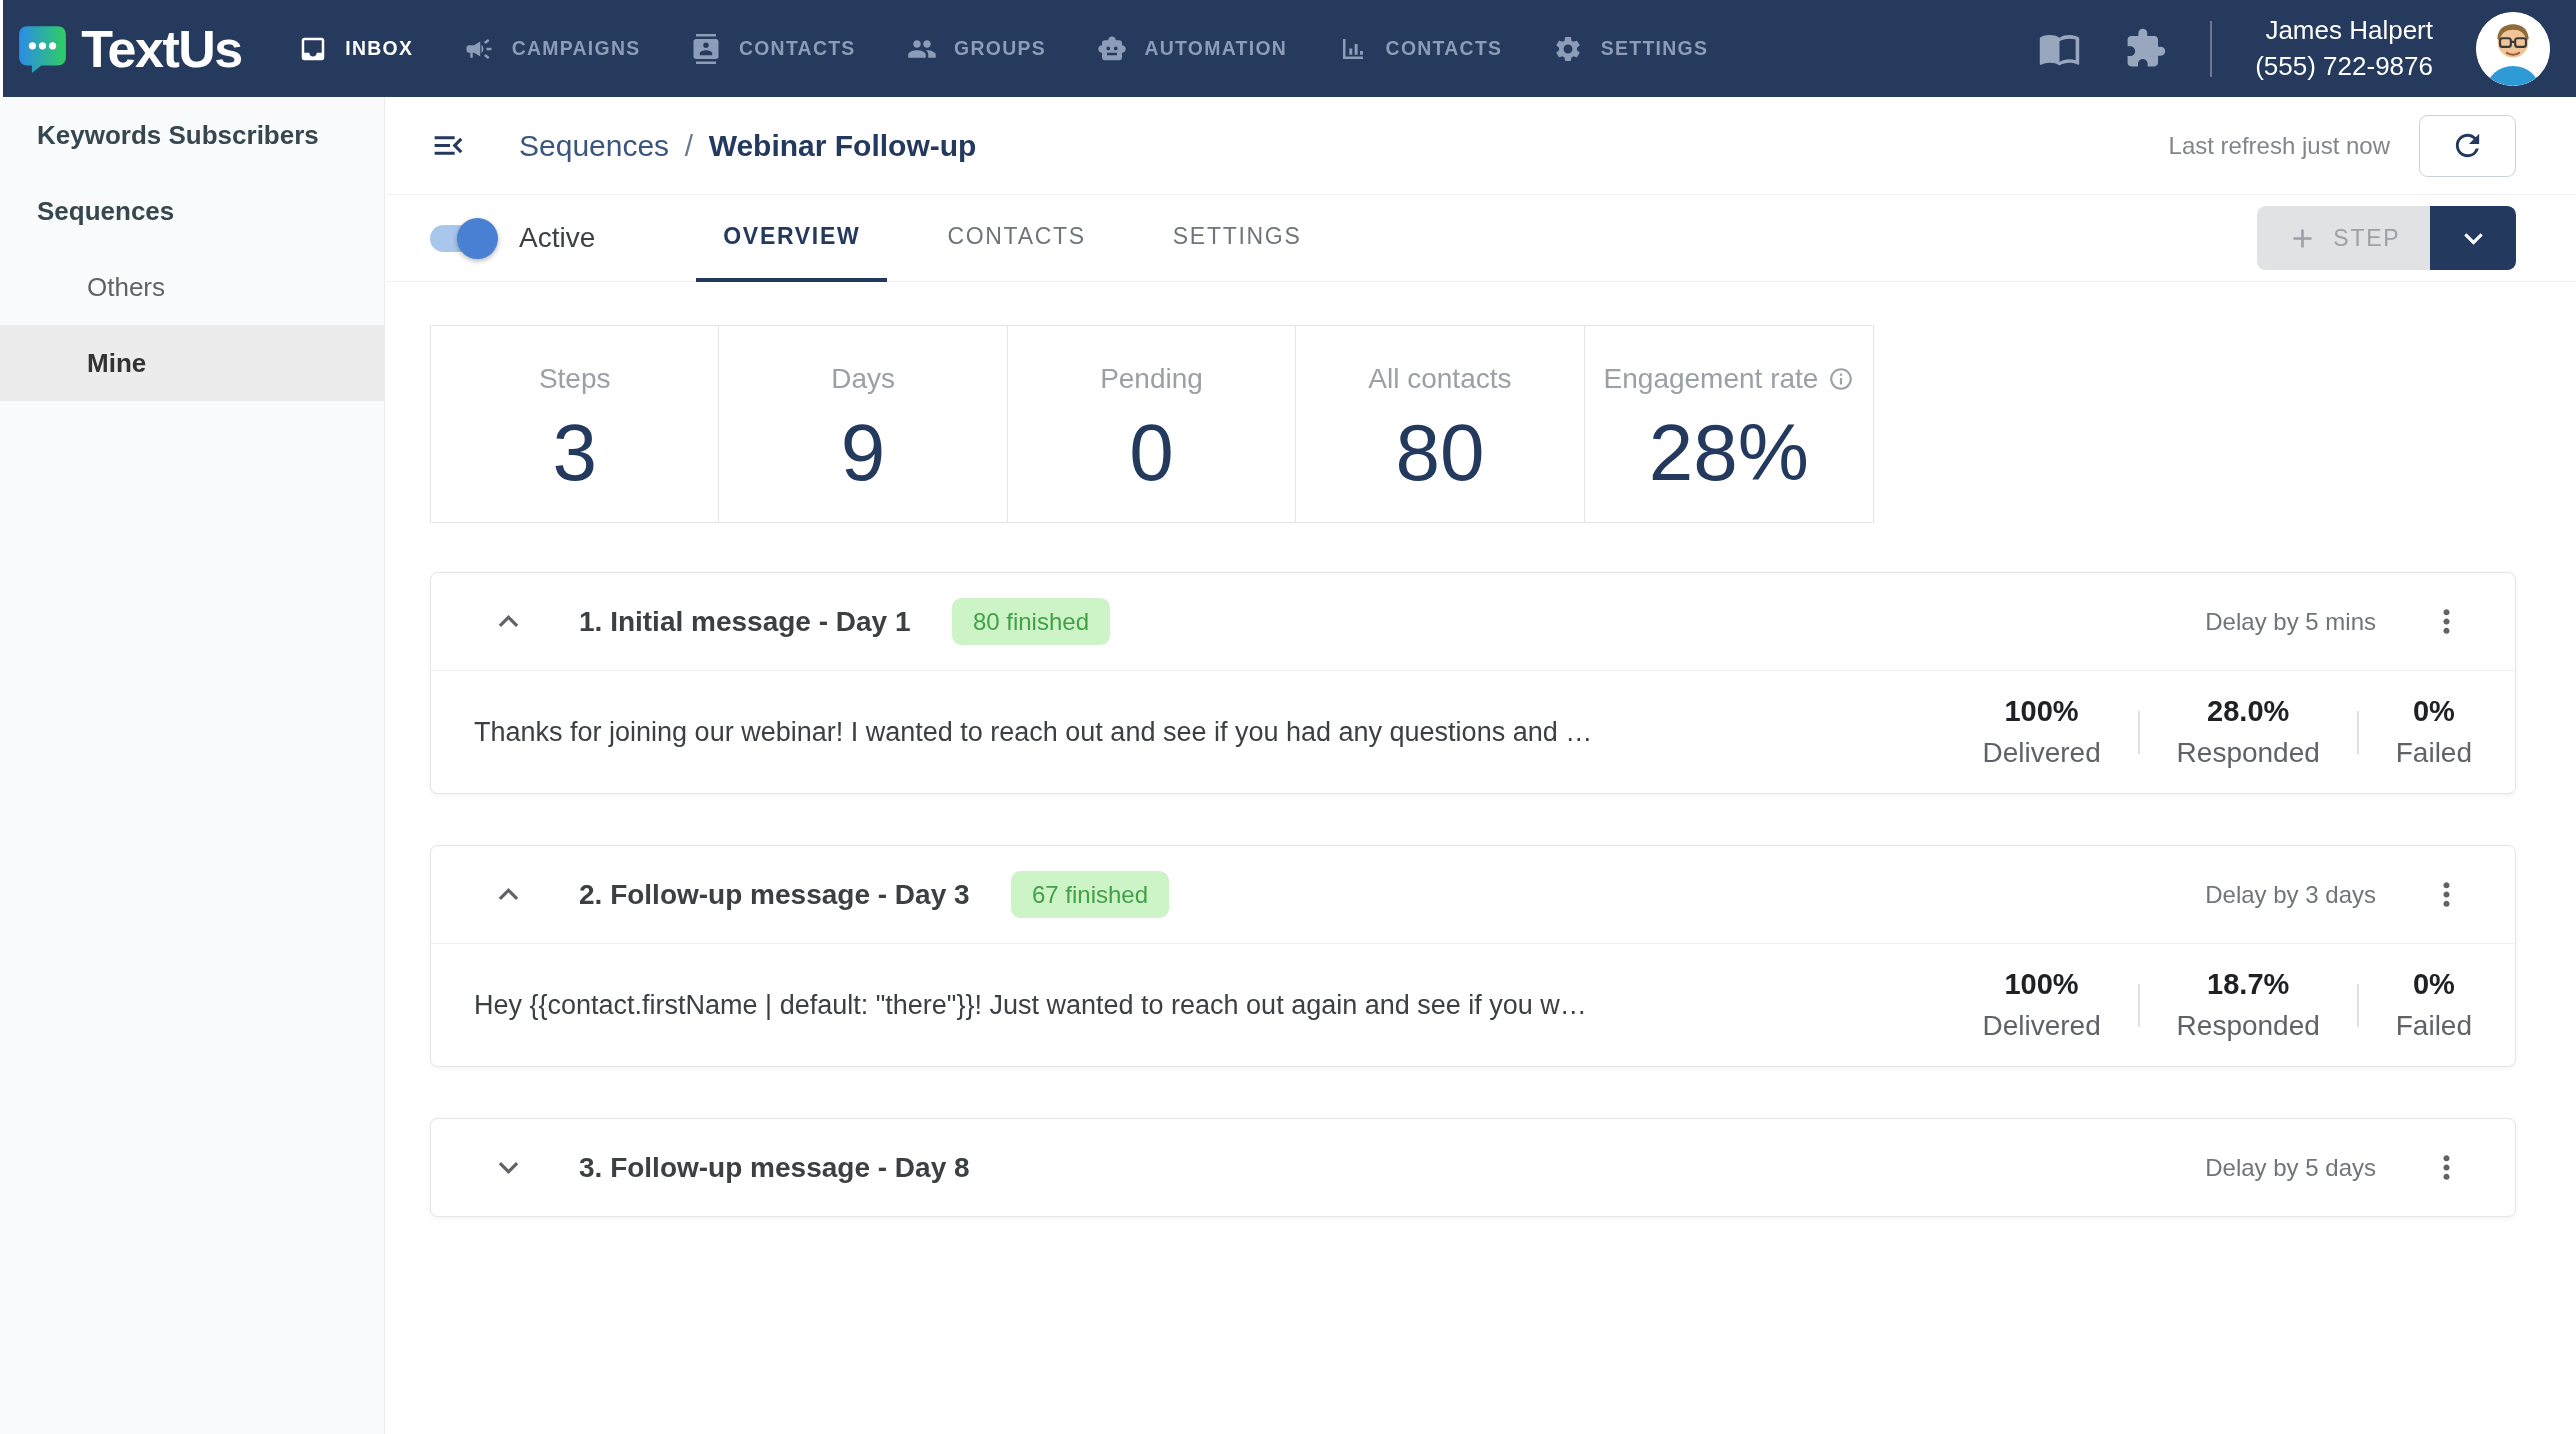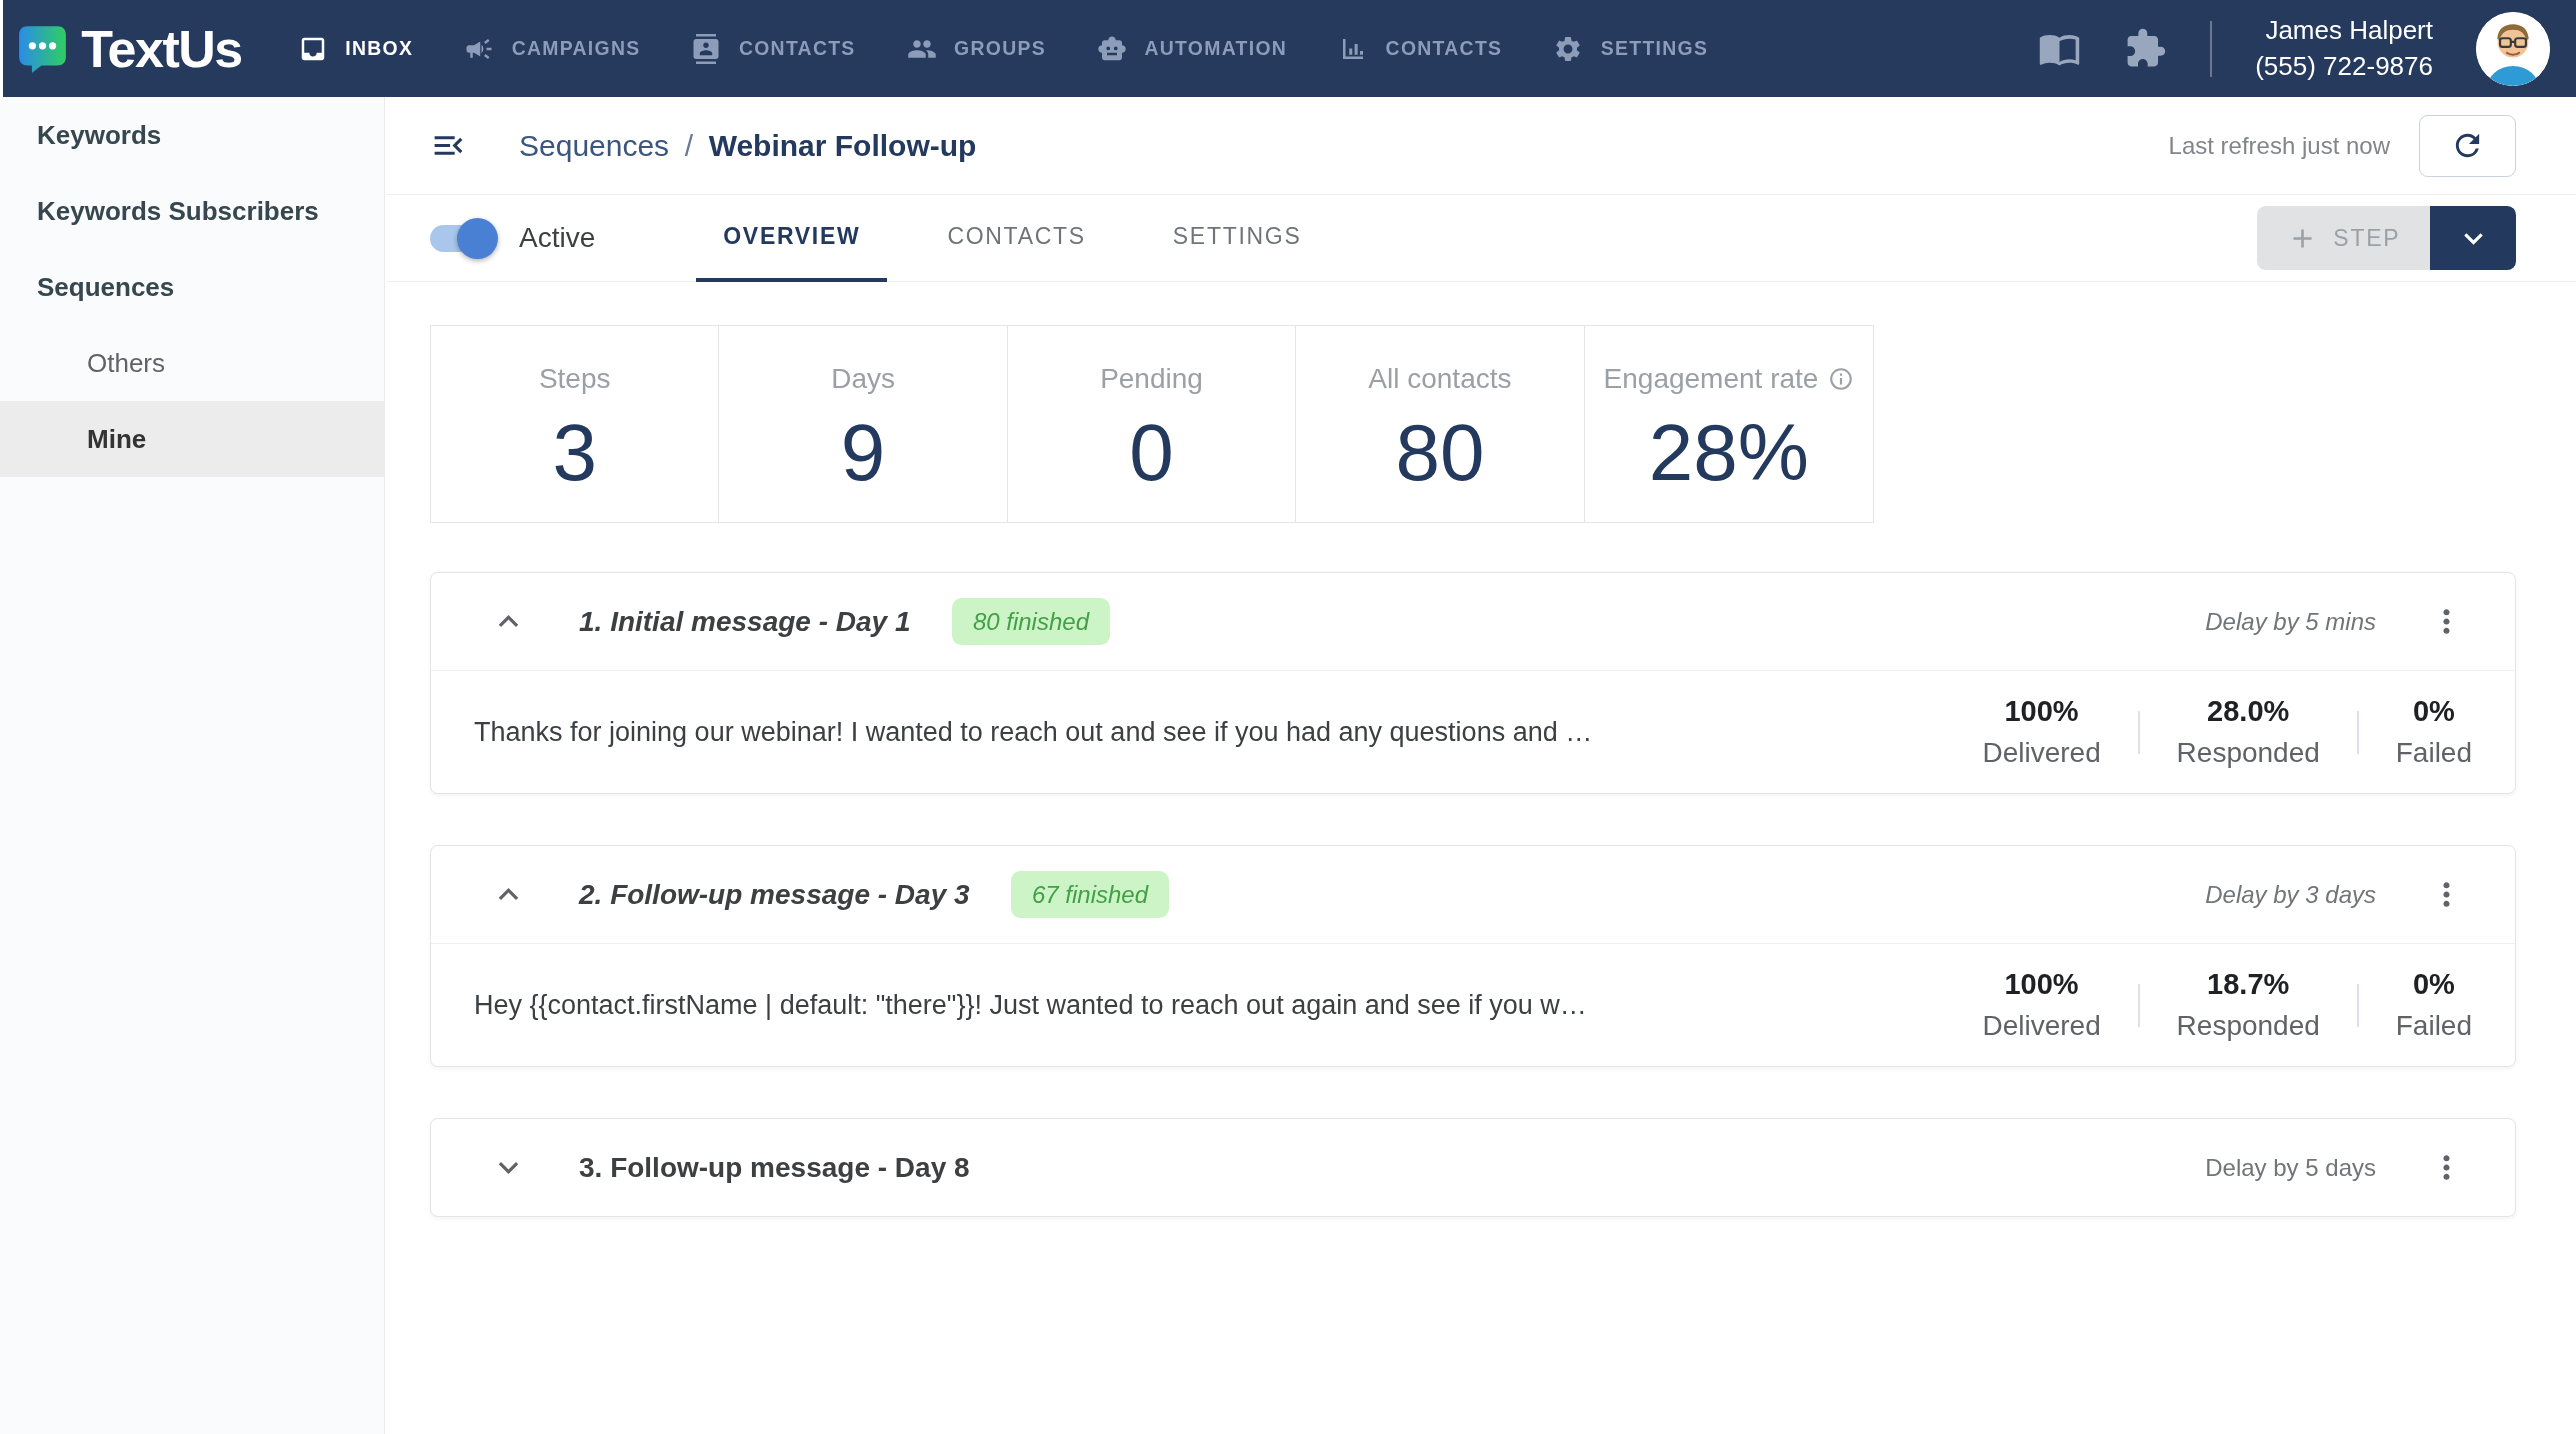--- a/index.html
+++ b/index.html
@@ -75,21 +75,21 @@
              align-items:center;padding-top:37px;border-right:1.9px solid #E3E5E8;}
   .stat-cell:last-child{border-right:none;}
   .stat-label{font-size:28px;color:#9AA0A6;display:flex;align-items:center;gap:9.7px;}
   .stat-label svg{width:26px;height:26px;fill:#9AA0A6;}
   .stat-value{margin-top:11.7px;font-size:80px;color:#24395E;}
 
   .step-card{margin-top:51px;border:1.9px solid #E3E5E8;border-radius:7.8px;background:#fff;
              box-shadow:0 1.9px 3.9px rgba(60,64,67,.06);}
   .step-card:first-of-type{margin-top:49px;}
   .step-header{height:97px;display:flex;align-items:center;padding:0 49px 0 56px;}
-  .step-card.expanded .step-header{border-bottom:1.9px solid #EEF0F3;font-style:italic;}
+  .step-card.expanded .step-header{border-bottom:1.9px solid #EEF0F3;}
   .chevron-btn{width:43px;height:43px;display:flex;align-items:center;justify-content:center;
                color:#5F6368;cursor:pointer;flex:0 0 auto;}
   .chevron-btn svg{width:39px;height:39px;fill:currentColor;}
   .step-title{margin-left:49px;font-size:28px;font-weight:bold;color:#3C4043;white-space:nowrap;}
   .step-badge{margin-left:41px;background:#CDF4C7;color:#43A047;font-size:24px;
               padding:9.7px 21.4px;border-radius:9.7px;white-space:nowrap;}
   .step-delay{margin-left:auto;font-size:24px;color:#70757A;white-space:nowrap;}
   .kebab-btn{margin-left:51px;width:39px;height:39px;display:flex;align-items:center;
              justify-content:center;color:#5F6368;cursor:pointer;}
   .kebab-btn svg{width:37px;height:37px;fill:currentColor;}
@@ -204,23 +204,20 @@
             <path d="M22.6 19.4h2.8" stroke="#3A3A3A" stroke-width="1.4"></path>
             <path d="M20 26.5c1.6 1.6 6.4 1.6 8 0" stroke="#9B5B3C" stroke-width="1.4" fill="none" stroke-linecap="round"></path>
           </g>
         </svg>
       </span>
     </div>
   </header>
 
   <aside class="sidebar">
     <div class="side-item">
-      <span>Keywords</span>
-    </div>
-    <div class="side-item">
       <span>Keywords Subscribers</span>
     </div>
     <div class="side-item">
       <span>Sequences</span>
     </div>
     <div class="side-item sub regular">
       <span>Others</span>
     </div>
     <div class="side-item sub active">
       <span>Mine</span>

